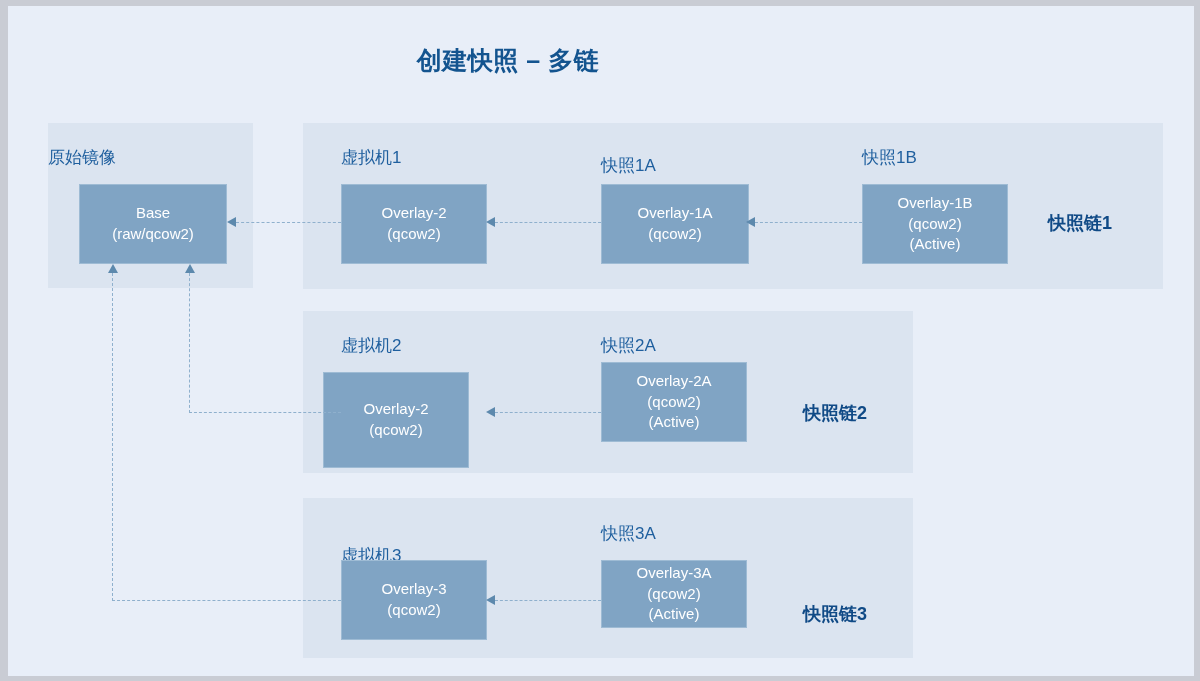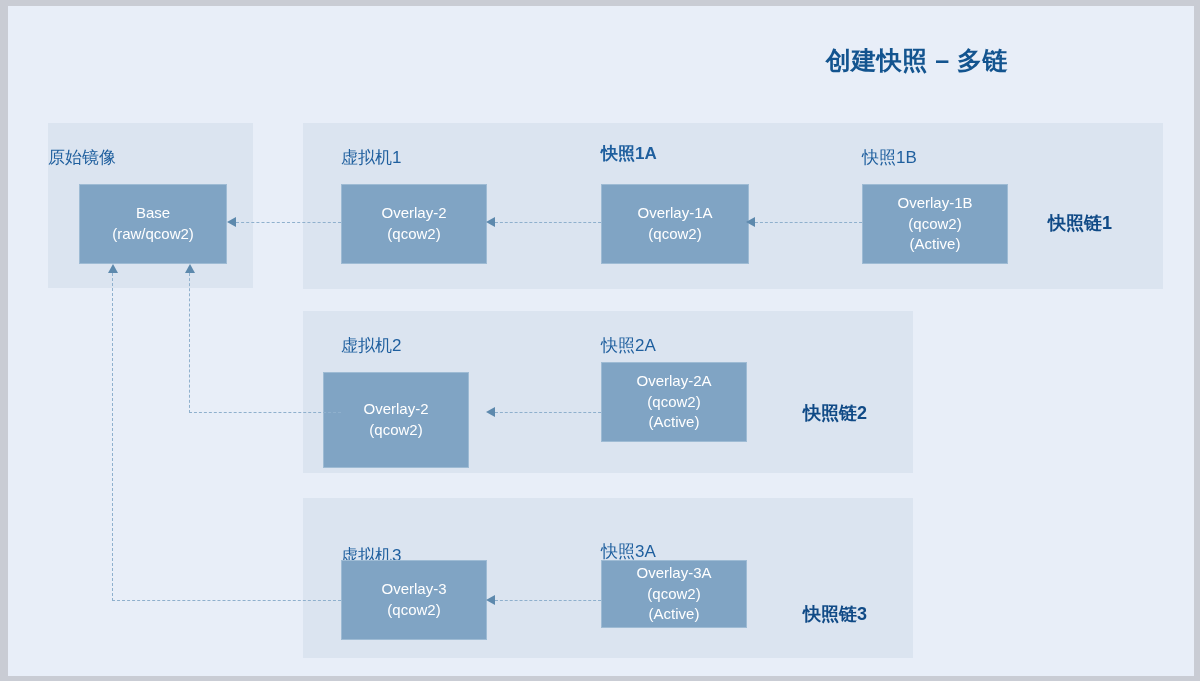--- a/index.html
+++ b/index.html
@@ -20,21 +20,21 @@
     width: 1186px;
     height: 670px;
     background: #e8eef8;
     overflow: hidden;
   }
   .title {
     position: absolute;
     left: 0;
     top: 38px;
     width: 1000px;
-    text-align: right;
+    text-align: center;
     font-size: 25px;
     font-weight: bold;
     color: #13548f;
     letter-spacing: 0.5px;
   }
   
   .panel {
     position: absolute;
     background: #dbe4f0;
   }
@@ -119,21 +119,21 @@
     <span class="ln">Base</span>
     <span class="ln">(raw/qcow2)</span>
   </div>
 
   <div class="caption" style="left:333px; top:140px; width:146px;">虚拟机1</div>
   <div class="box" style="left:333px; top:178px; width:146px; height:80px;">
     <span class="ln">Overlay-2</span>
     <span class="ln">(qcow2)</span>
   </div>
 
-  <div class="caption" style="left:593px; top:136px; width:146px;font-weight:bold;">快照1A</div>
+  <div class="caption" style="left:593px; top:148px; width:146px;">快照1A</div>
   <div class="box" style="left:593px; top:178px; width:148px; height:80px;">
     <span class="ln">Overlay-1A</span>
     <span class="ln">(qcow2)</span>
   </div>
 
   <div class="caption" style="left:854px; top:140px; width:146px;">快照1B</div>
   <div class="box" style="left:854px; top:178px; width:146px; height:80px;">
     <span class="ln">Overlay-1B</span>
     <span class="ln">(qcow2)</span>
     <span class="ln">(Active)</span>
@@ -171,21 +171,21 @@
   <div class="hline" style="left:181px; top:406px; width:152px;"></div>
   <div class="vline" style="left:181px; top:267px; height:140px;"></div>
   <div class="arrow-up" style="left:177px; top:258px;"></div>
 
   <div class="caption" style="left:333px; top:538px; width:146px;">虚拟机3</div>
   <div class="box" style="left:333px; top:554px; width:146px; height:80px;">
     <span class="ln">Overlay-3</span>
     <span class="ln">(qcow2)</span>
   </div>
 
-  <div class="caption" style="left:593px; top:516px; width:146px;margin-top:18px;">快照3A</div>
+  <div class="caption" style="left:593px; top:516px; width:146px;">快照3A</div>
   <div class="box" style="left:593px; top:554px; width:146px; height:68px;">
     <span class="ln">Overlay-3A</span>
     <span class="ln">(qcow2)</span>
     <span class="ln">(Active)</span>
   </div>
 
   <div class="chain-title" style="left:795px; top:596px;text-align:right;">快照链3</div>
 
   <div class="hline" style="left:487px; top:594px; width:106px;"></div>
   <div class="arrow-left" style="left:478px; top:589px;"></div>

